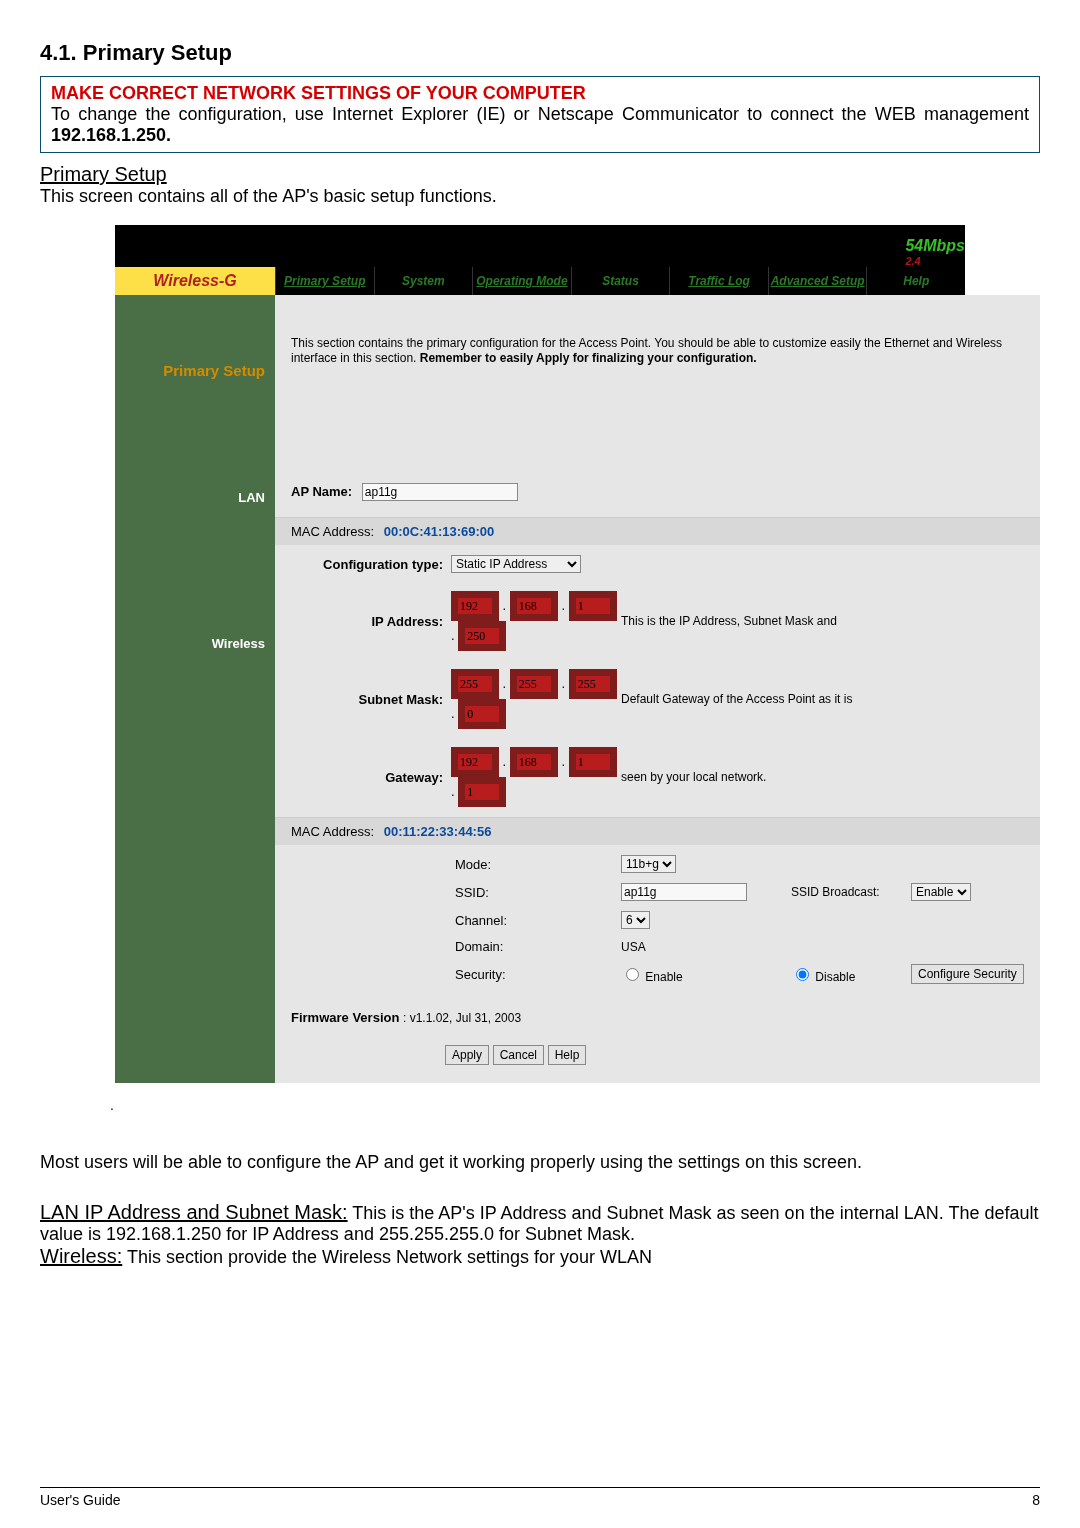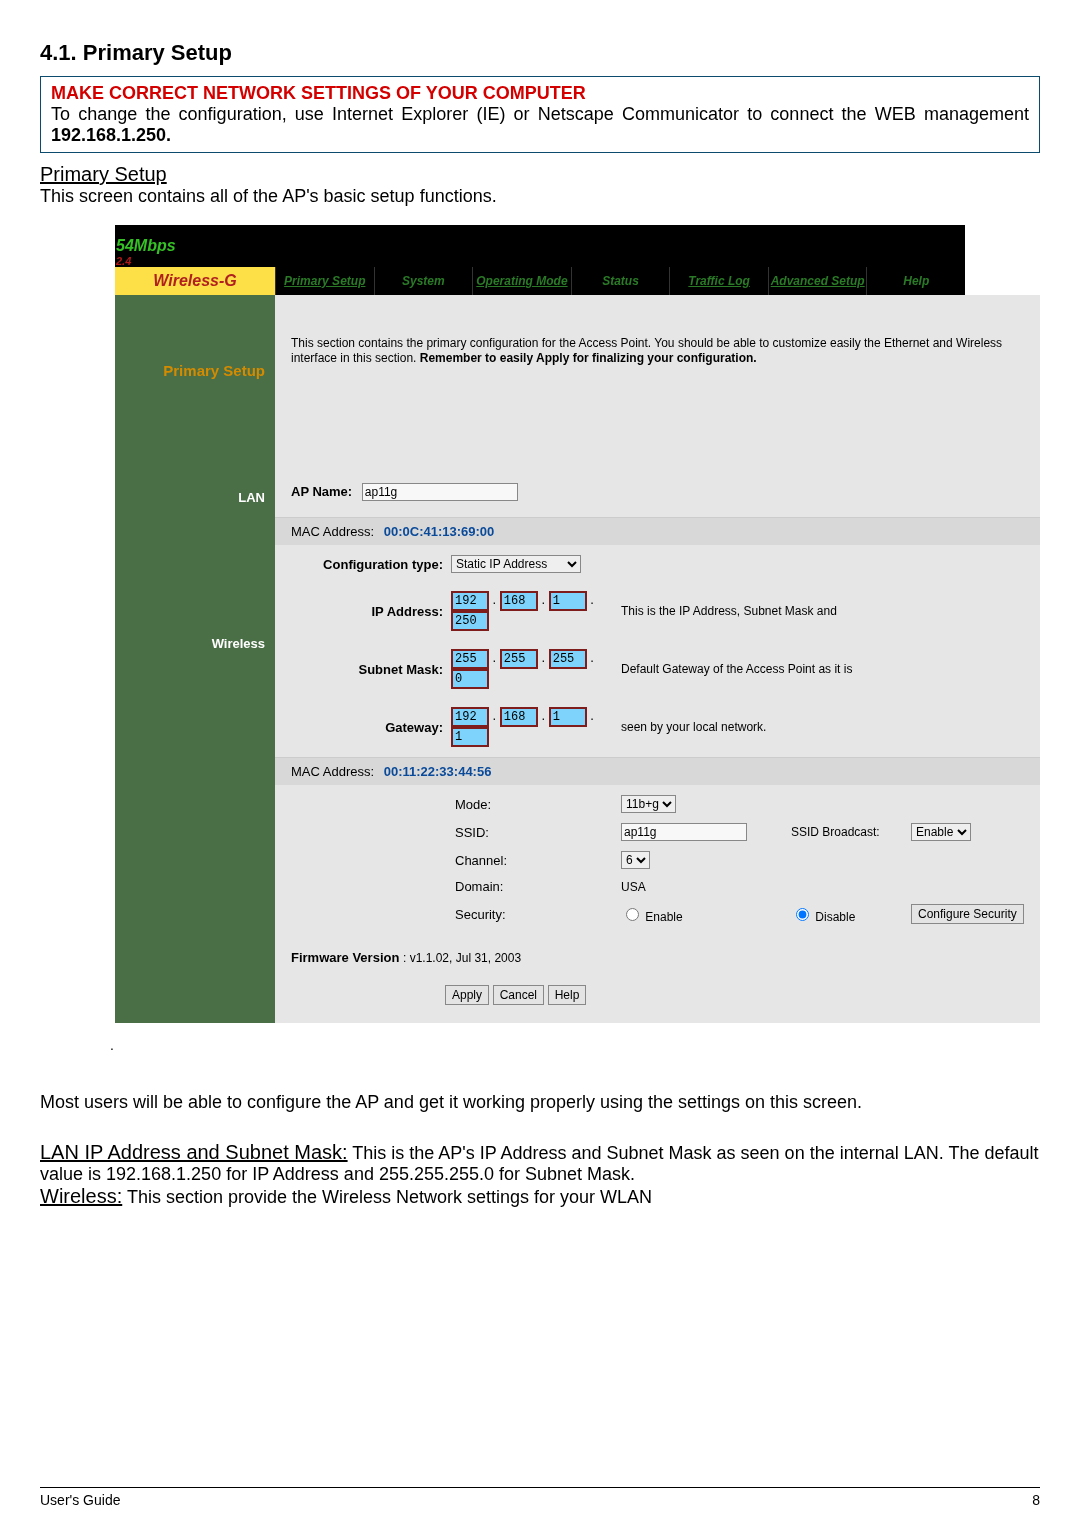--- a/index.html
+++ b/index.html
@@ -45,20 +45,21 @@
     font-size: 13px;
     color: #000;
     border: 0;
   }
   .shot-hdr {
     background: #000;
     height: 42px;
     display: flex;
     align-items: flex-end;
     padding-left: 1px;
+    justify-content: flex-end;
   }
   .shot-logo-line1 { color:#35c125; font-style:italic; font-weight:bold; font-size:16px; }
   .shot-logo-line2 { color:#b01818; font-style:italic; font-weight:bold; font-size:11px; }
   .shot-nav {
     display:flex;
     align-items: stretch;
     height:28px;
     background:#000;
   }
   .nav-brand {
@@ -105,25 +106,25 @@
     border-top:1px solid #ccc;
   }
   .main-row:first-child { border-top:none; }
   .lbl { display:inline-block; width:150px; text-align:right; font-weight:bold; padding-right:6px; font-size:13px;}
   .nonbold { font-weight:normal;}
   .mac { color:#0a4a9a; font-weight:bold;}
   .oct {
     width:30px;
     height:16px;
     font-size:12px;
-    border:2px solid #7f1d1d;
-    background:#7dd3fc;
+    border:7px solid #7f1d1d;
+    background:#b91c1c;
     text-align:left;
     padding:0 2px;
-    font-family: Liberation Mono, monospace;
+    font-family: Liberation Serif, serif;
   }
   .txtin {
     width:150px;
     height:16px;
     font-size:12px;
     border:1px solid #888;
     background:#f8f8f8;
     padding:0 2px;
   }
   select.sel {

